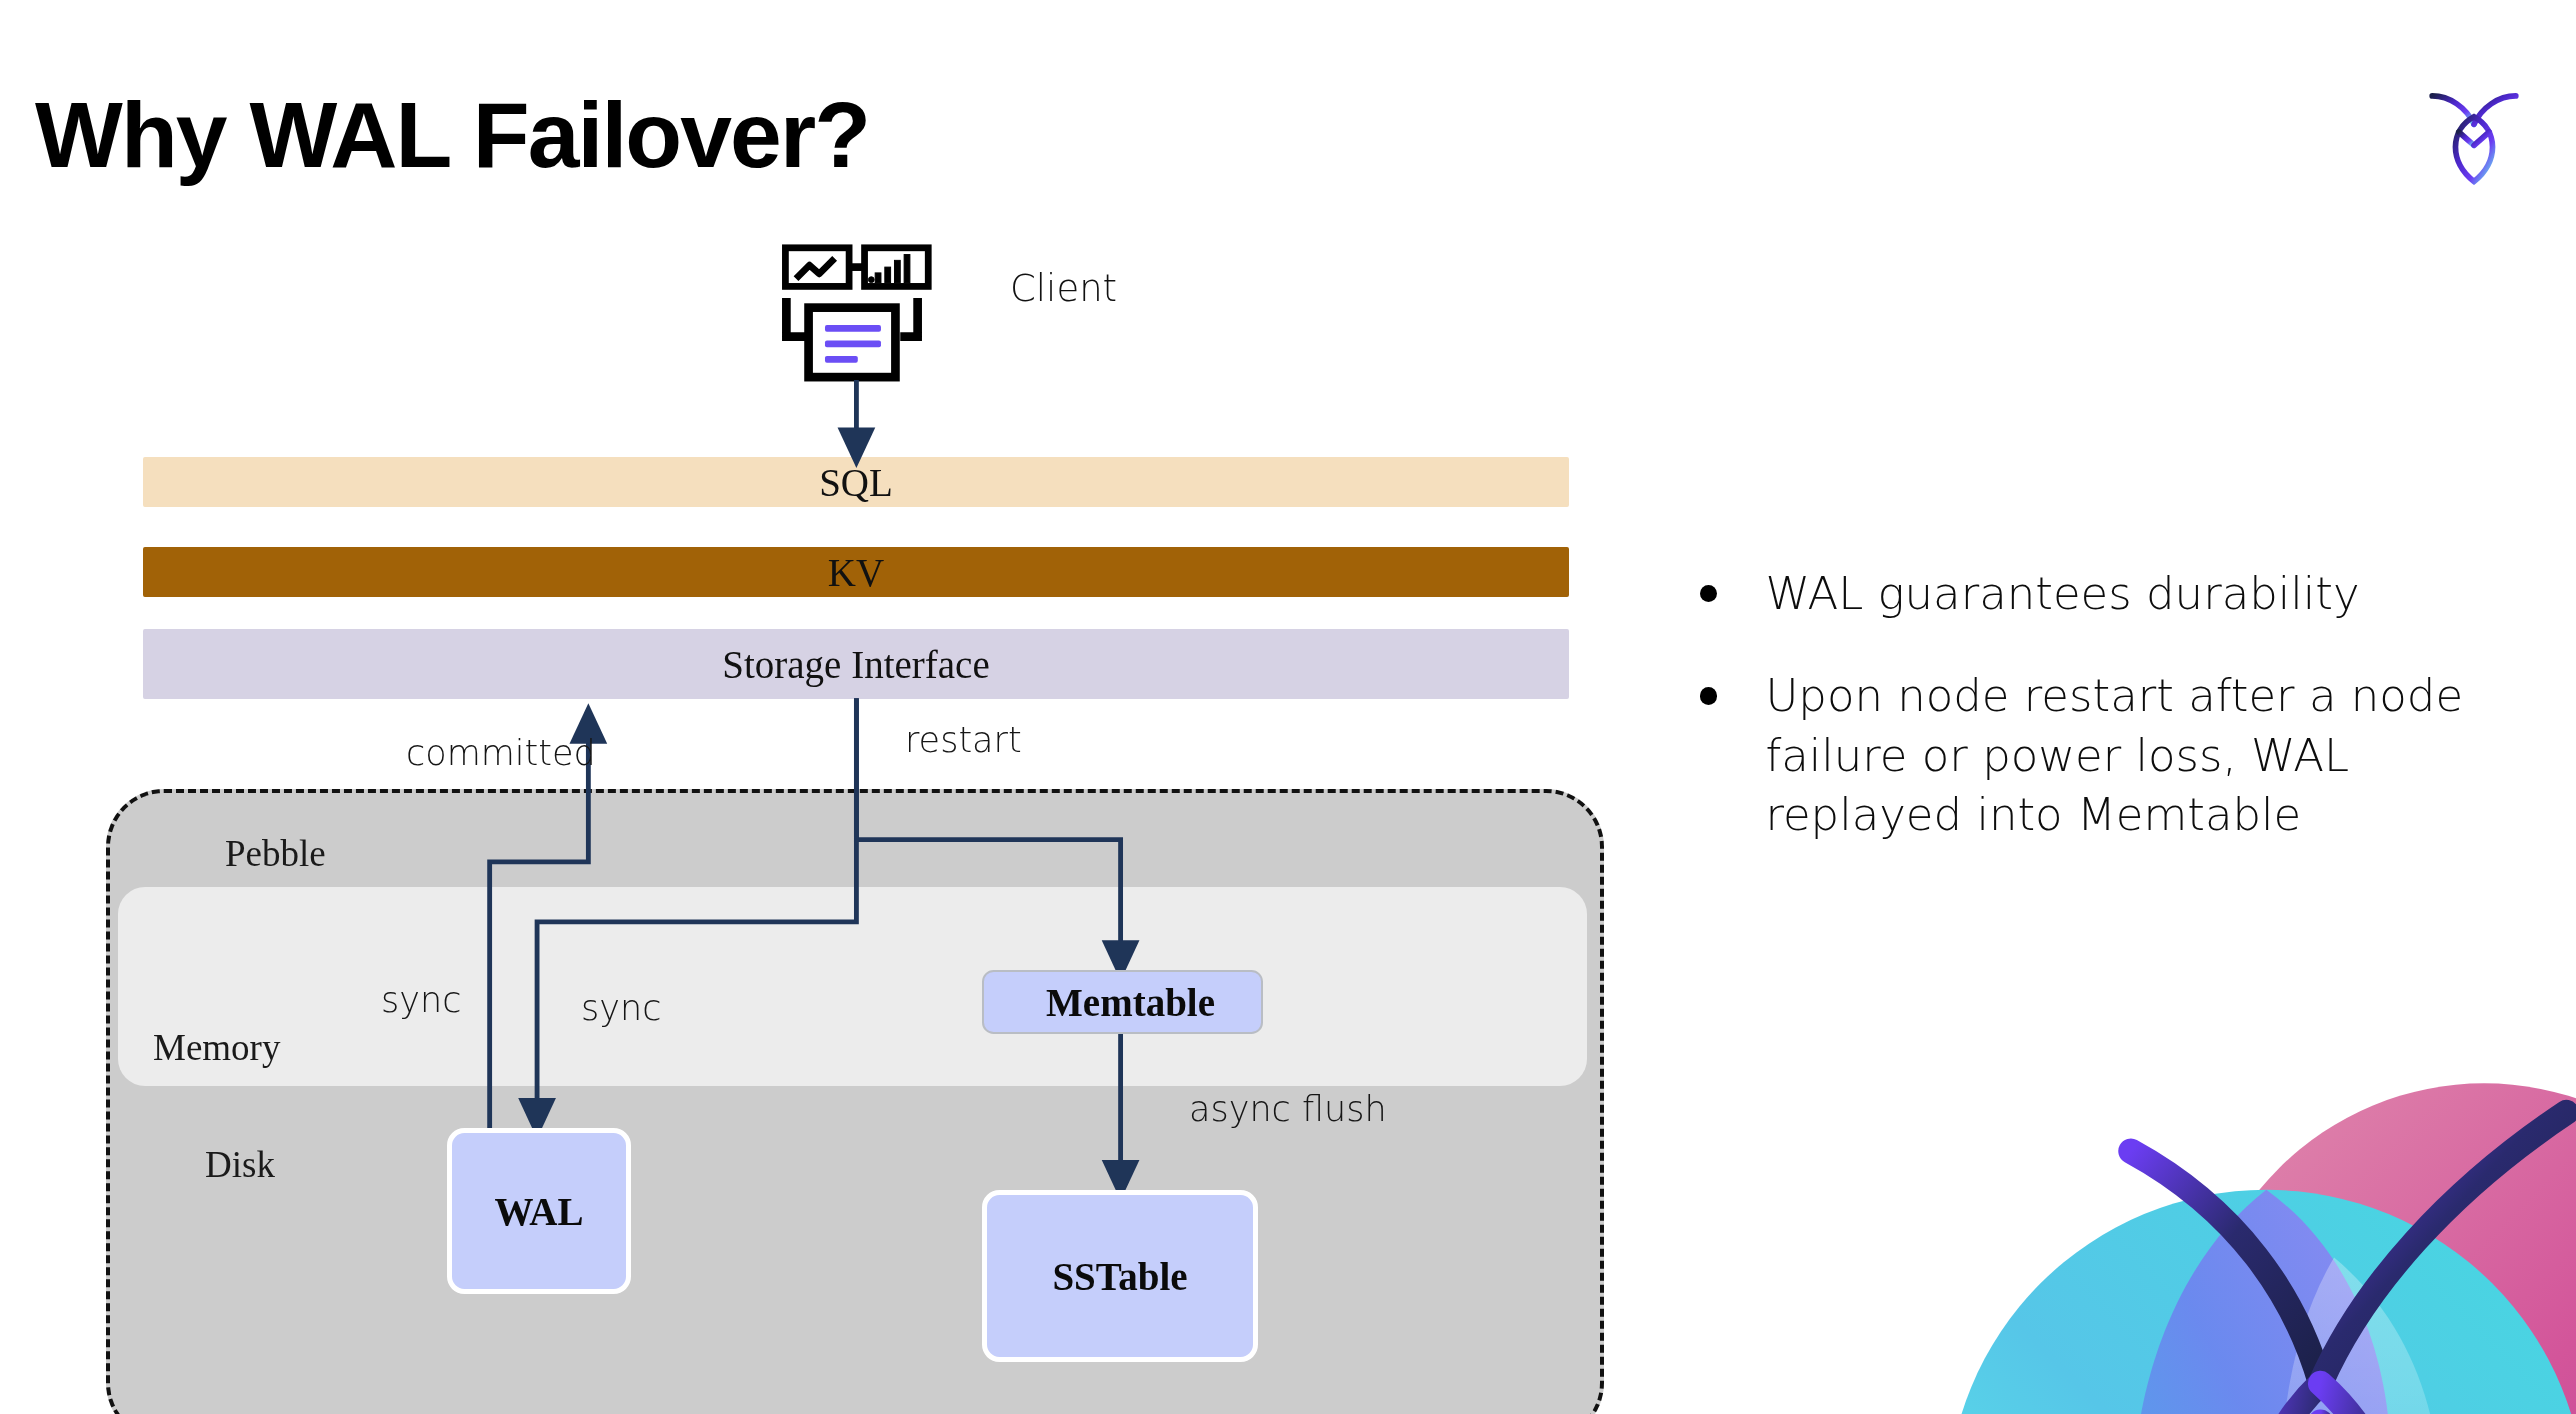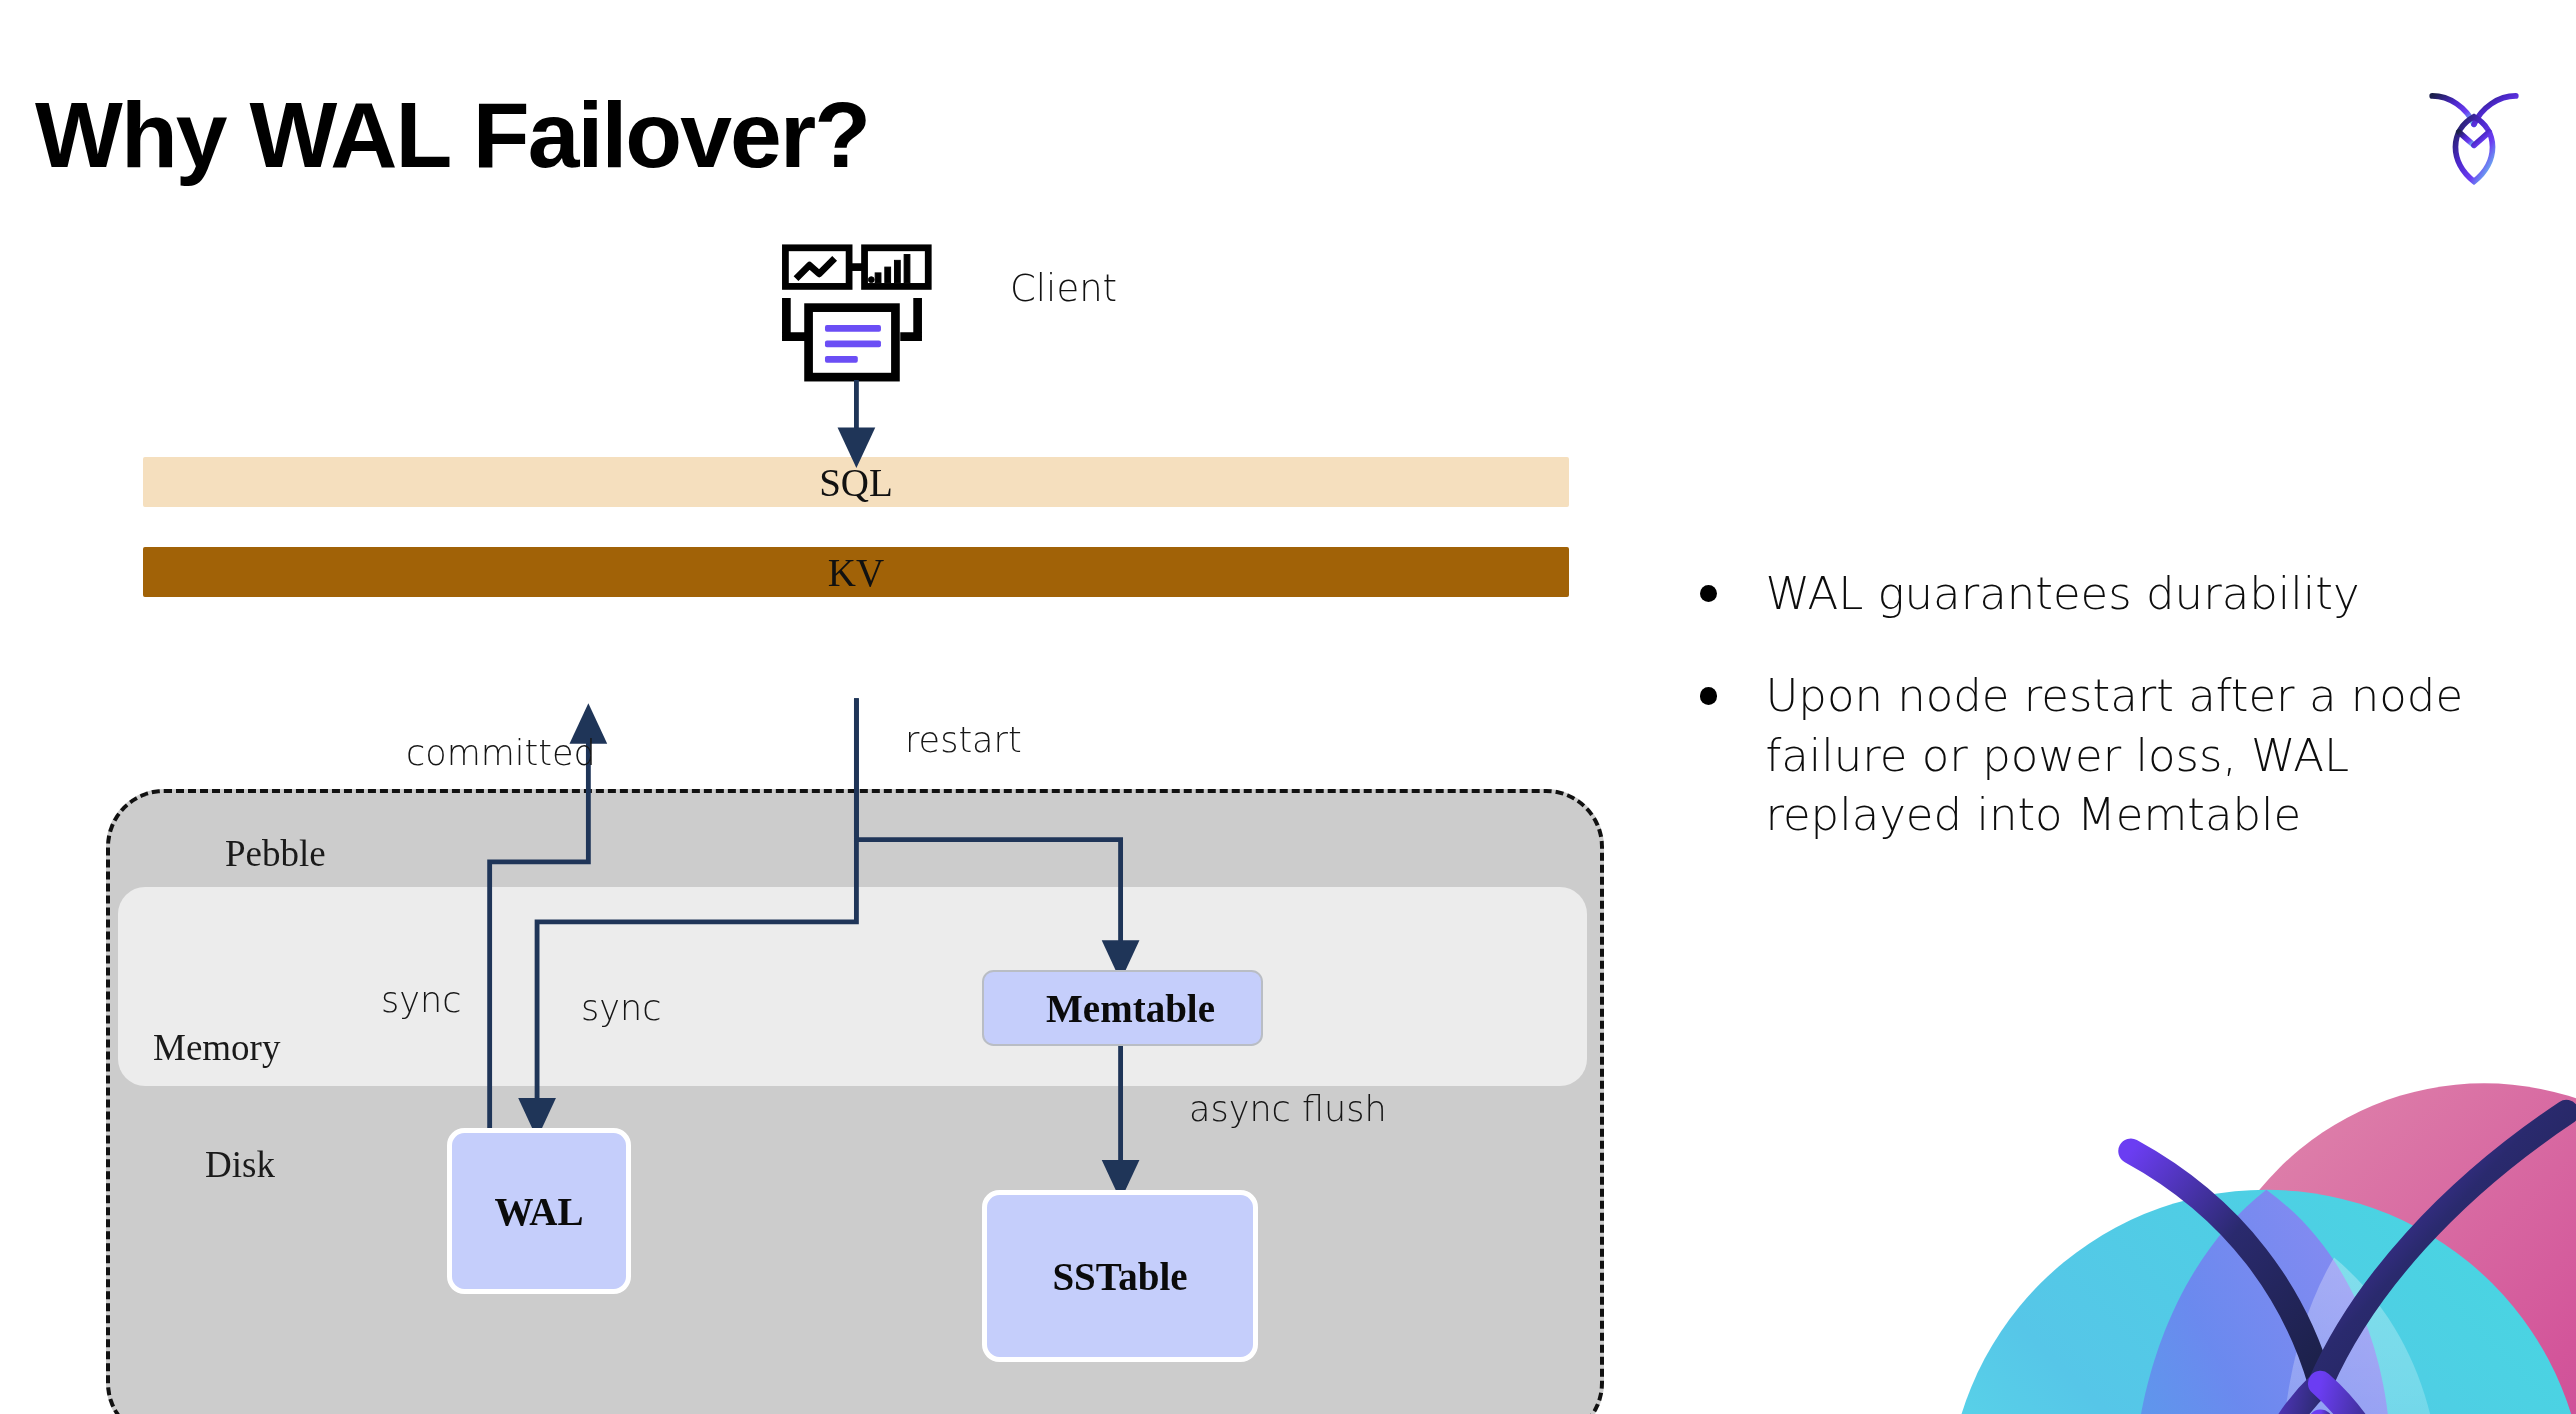--- a/index.html
+++ b/index.html
@@ -56,21 +56,21 @@
   #label-memory{left:153px;top:980px;}
   #label-disk{left:205px;top:1097px;}
 
   
   .node-box{
     position:absolute;background:#c5cefb;border:5.8px solid #ffffff;
     border-radius:17.4px;display:flex;align-items:center;justify-content:center;
     font-family:"Liberation Serif",serif;font-weight:bold;
     font-size:39px;color:#0b0b0b;box-sizing:border-box;
   }
-  #node-memtable{left:982px;top:924px;width:281px;height:76px;
+  #node-memtable{left:982px;top:924px;width:281px;height:64px;
      border:2.9px solid #b9bdc4;border-radius:11.6px;padding-left:16px;}
   #node-wal{left:447px;top:1082px;width:184px;height:166px;}
   #node-sstable{left:982px;top:1144px;width:276px;height:172px;}
 
   
   .edge-label{
     position:absolute;font-family:"DejaVu Sans",sans-serif;font-weight:300;
     font-size:35px;color:#161616;white-space:nowrap;
   }
   #label-committed{left:406px;top:687px;}
@@ -154,20 +154,23 @@
     </svg>
   </div>
   <div id="client-label">Client</div>
 
   <div class="stack-bar" id="bar-sql">
     <span>SQL</span>
   </div>
   <div class="stack-bar" id="bar-kv">
     <span>KV</span>
   </div>
+  <div class="stack-bar" id="bar-storage">
+    <span>Storage Interface</span>
+  </div>
 
   <div id="pebble-container"></div>
   <div id="memory-box"></div>
   <div class="zone-label" id="label-pebble">Pebble</div>
   <div class="zone-label" id="label-memory">Memory</div>
   <div class="zone-label" id="label-disk">Disk</div>
 
   <svg id="connectors" viewBox="0 0 2662 1462">
     <defs>
       <marker id="arrowhead" markerWidth="9" markerHeight="9" refX="4.2" refY="4.5" orient="auto" markerUnits="strokeWidth">

